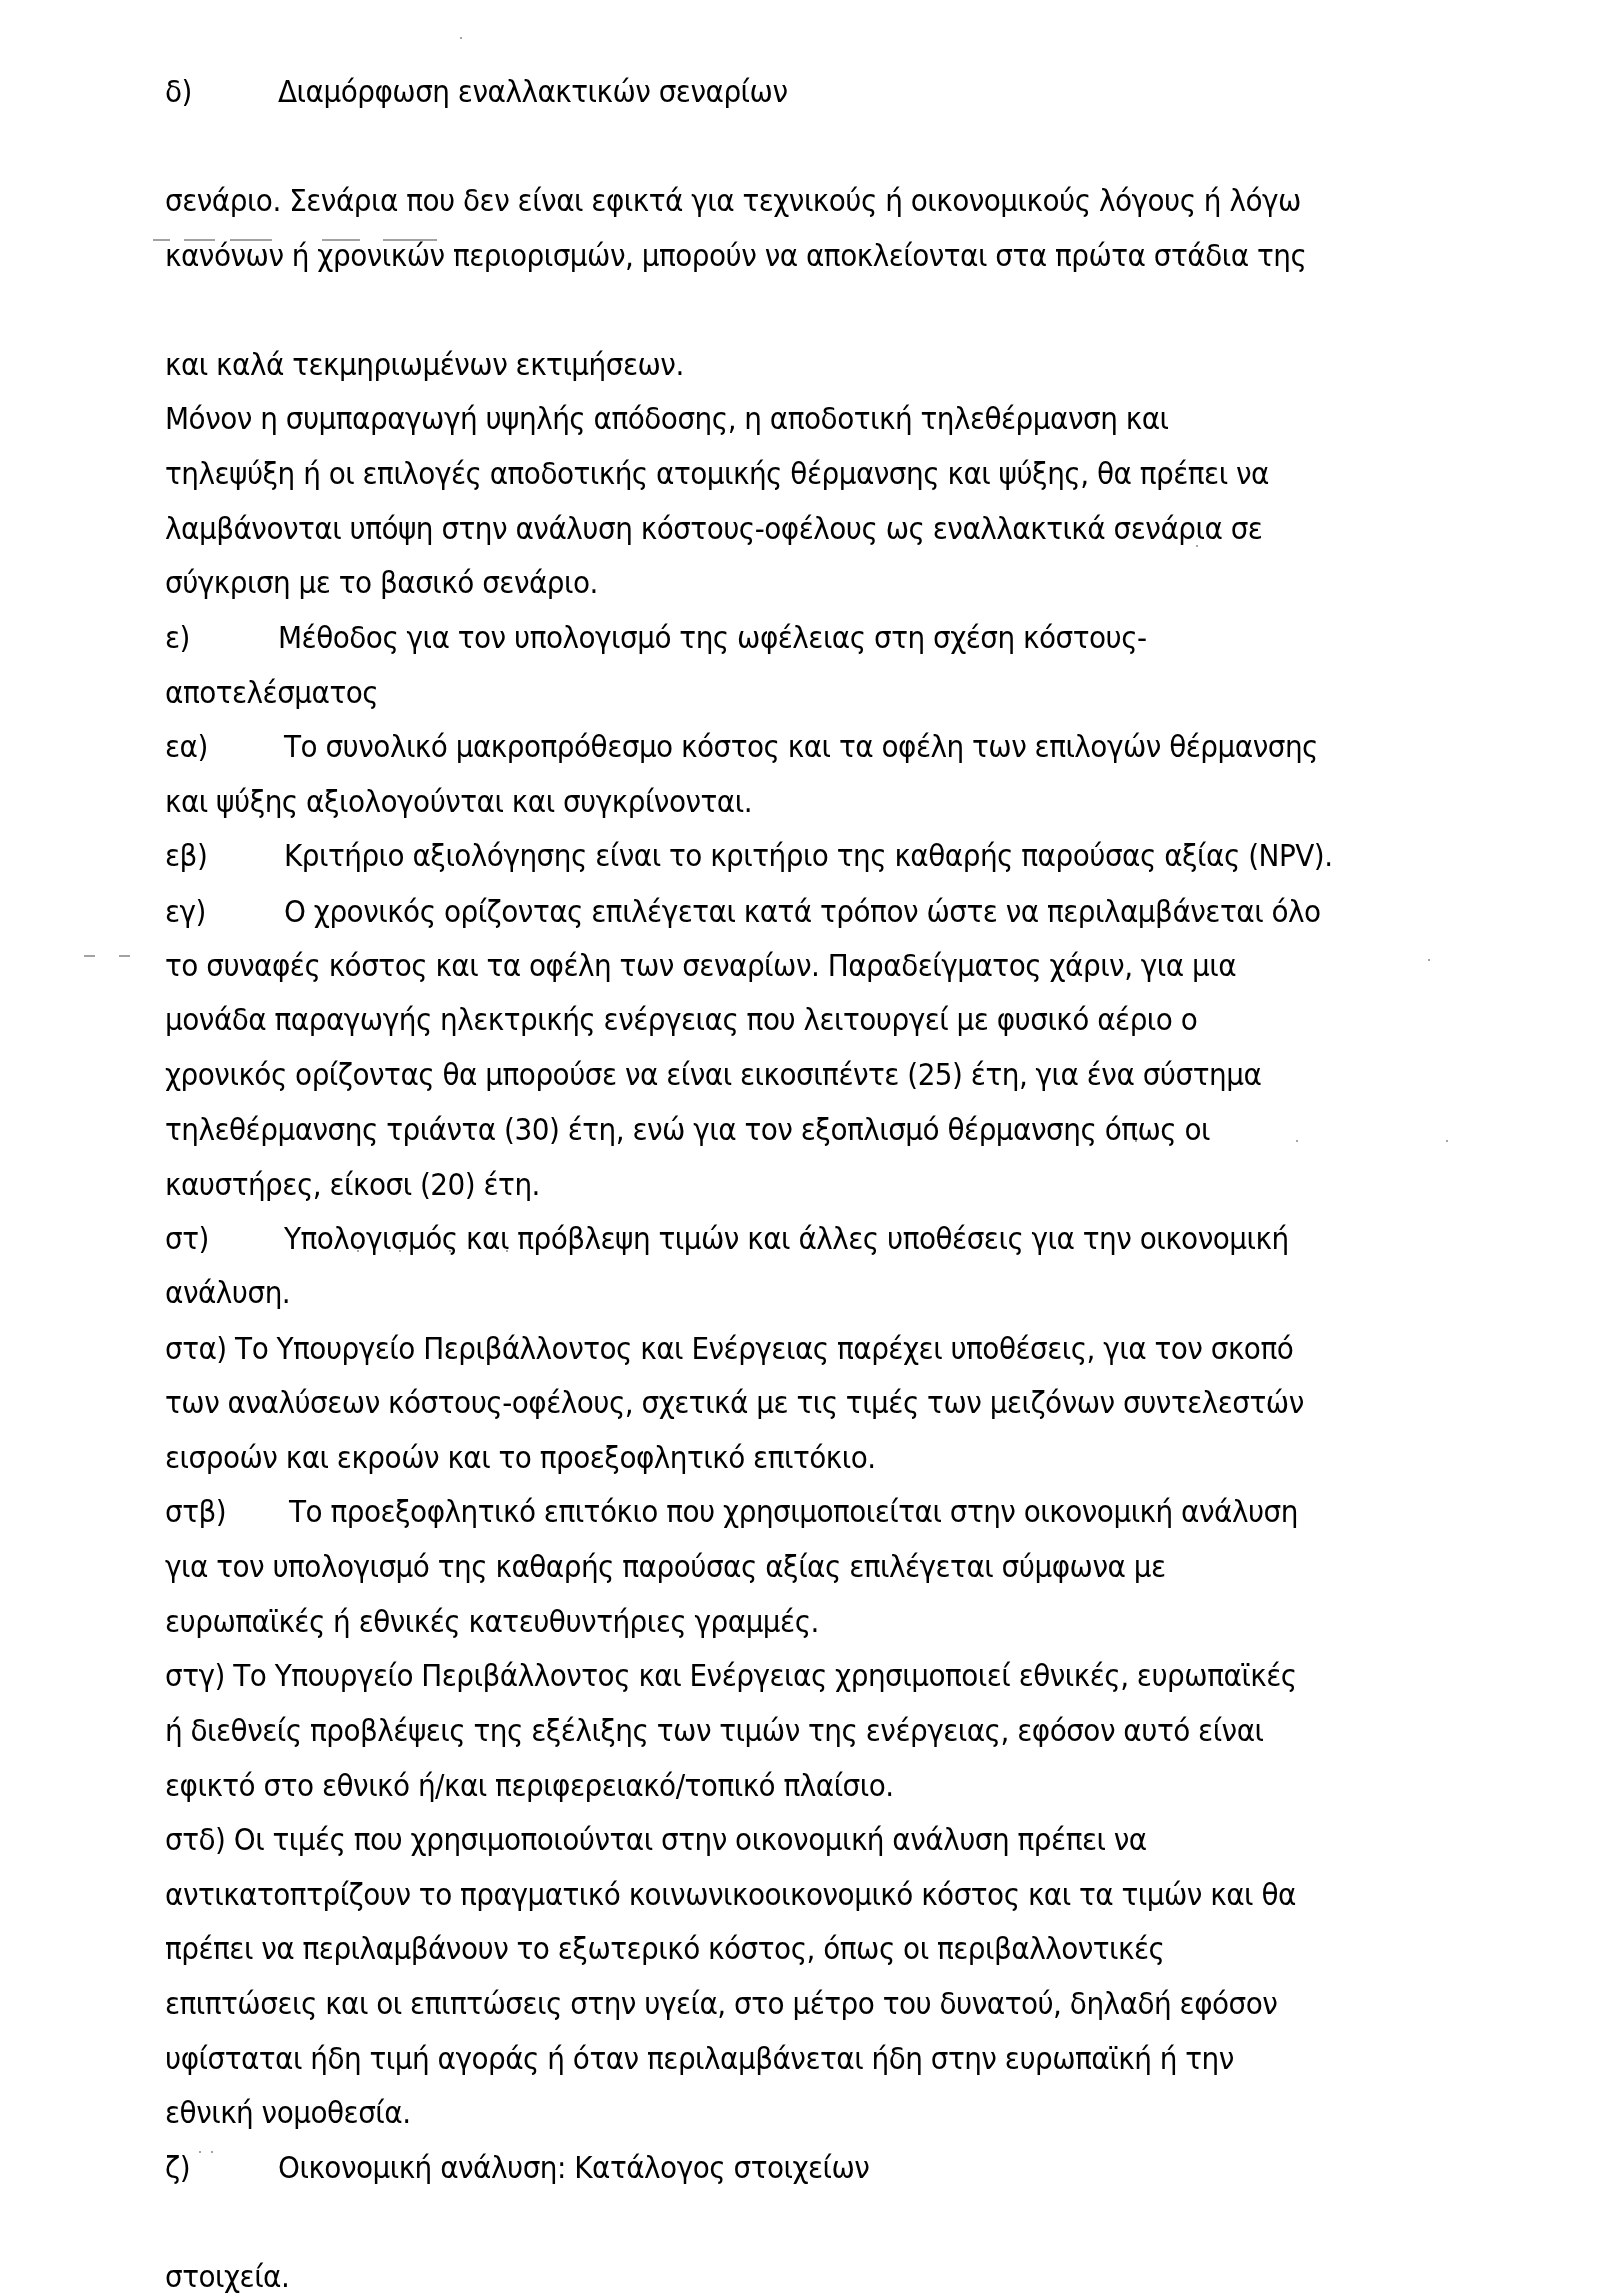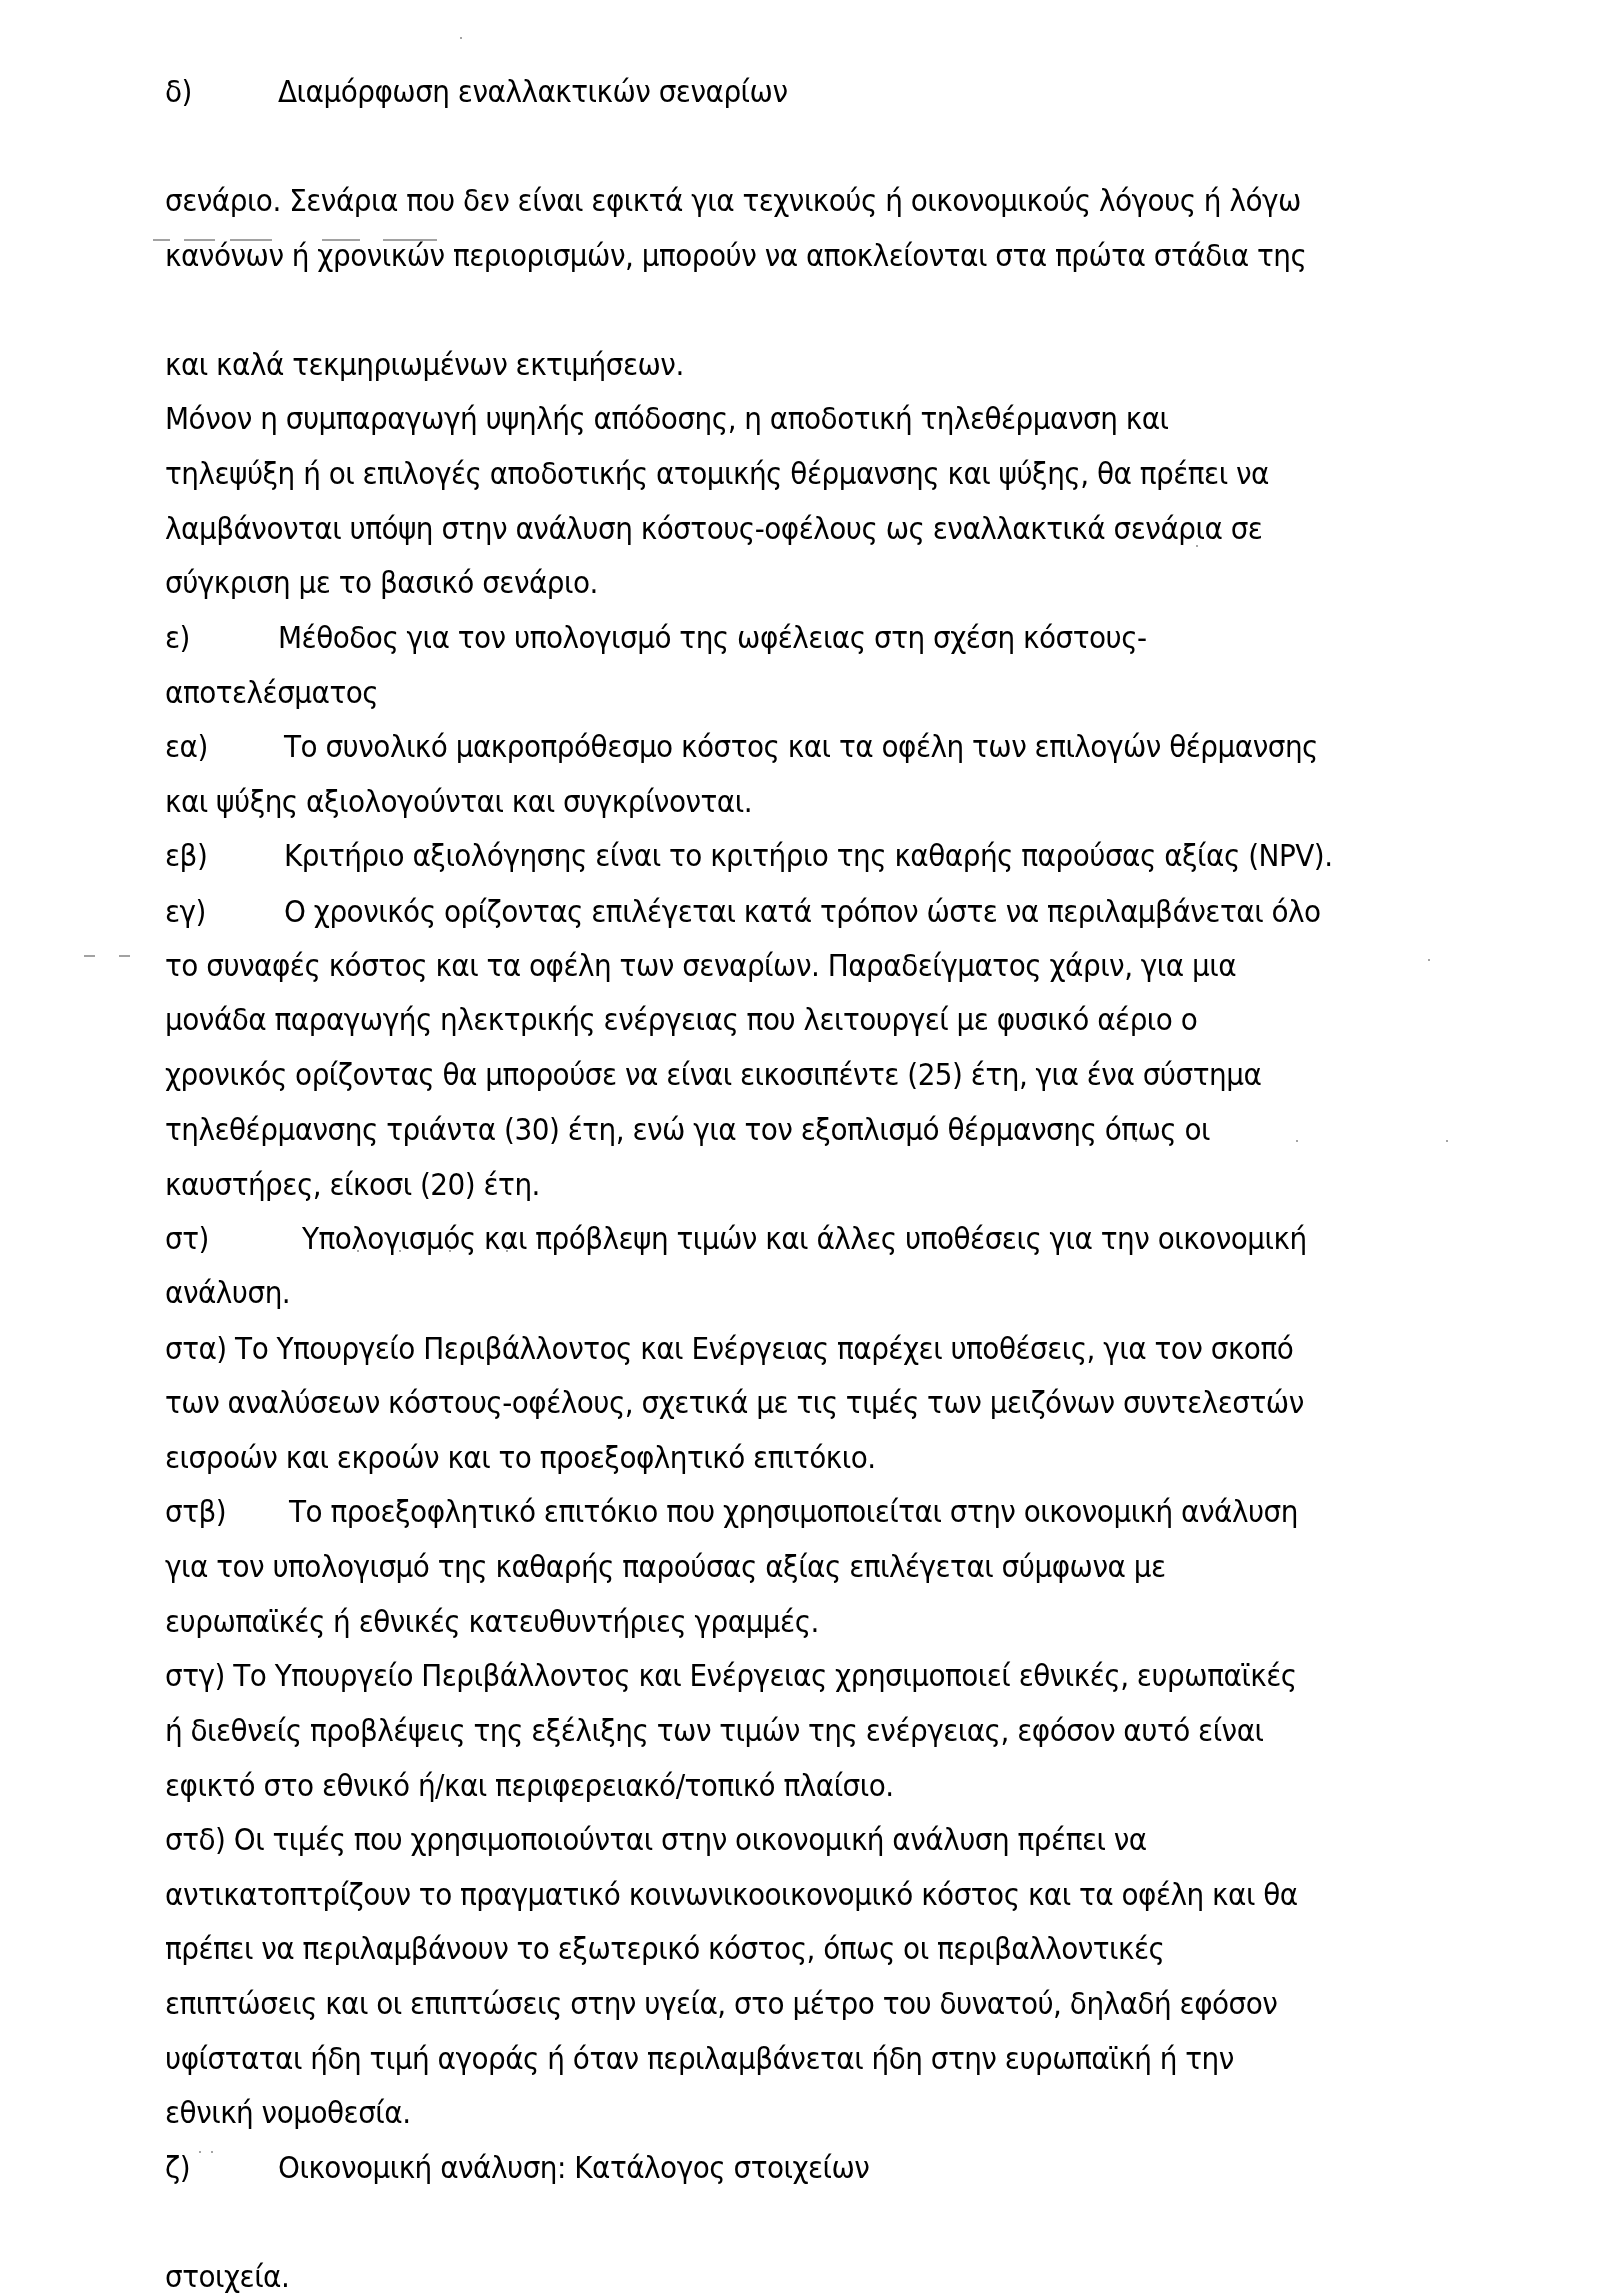--- a/index.html
+++ b/index.html
@@ -61,21 +61,21 @@
     <span class="tab-body" style="left:119px">Ο χρονικός ορίζοντας επιλέγεται κατά τρόπον ώστε να περιλαμβάνεται όλο</span>
   </div>
   <div class="line" style="top:938px">το συναφές κόστος και τα οφέλη των σεναρίων. Παραδείγματος χάριν, για μια</div>
   <div class="line" style="top:992px">μονάδα παραγωγής ηλεκτρικής ενέργειας που λειτουργεί με φυσικό αέριο ο</div>
   <div class="line" style="top:1047px">χρονικός ορίζοντας θα μπορούσε να είναι εικοσιπέντε (25) έτη, για ένα σύστημα</div>
   <div class="line" style="top:1102px">τηλεθέρμανσης τριάντα (30) έτη, ενώ για τον εξοπλισμό θέρμανσης όπως οι</div>
   <div class="line" style="top:1157px">καυστήρες, είκοσι (20) έτη.</div>
 
   <div class="line" style="top:1211px">
     <span class="label">στ)</span>
-    <span class="tab-body" style="left:137px">Υπολογισμός και πρόβλεψη τιμών και άλλες υποθέσεις για την οικονομική</span>
+    <span class="tab-body" style="left:119px">Υπολογισμός και πρόβλεψη τιμών και άλλες υποθέσεις για την οικονομική</span>
   </div>
   <div class="line" style="top:1265px">ανάλυση.</div>
 
   <div class="line" style="top:1321px">
     <span class="label">στα)</span>
     <span>Το Υπουργείο Περιβάλλοντος και Ενέργειας παρέχει υποθέσεις, για τον σκοπό</span>
   </div>
   <div class="line" style="top:1375px">των αναλύσεων κόστους-οφέλους,  σχετικά με τις τιμές των μειζόνων συντελεστών</div>
   <div class="line" style="top:1430px">εισροών και εκροών και το προεξοφλητικό επιτόκιο.</div>
 
@@ -90,21 +90,21 @@
     <span class="label">στγ)</span>
     <span>Το Υπουργείο Περιβάλλοντος και Ενέργειας χρησιμοποιεί εθνικές, ευρωπαϊκές</span>
   </div>
   <div class="line" style="top:1703px">ή διεθνείς προβλέψεις της εξέλιξης των τιμών της ενέργειας, εφόσον αυτό είναι</div>
   <div class="line" style="top:1758px">εφικτό στο εθνικό ή/και περιφερειακό/τοπικό πλαίσιο.</div>
 
   <div class="line" style="top:1812px">
     <span class="label">στδ)</span>
     <span>Οι τιμές που χρησιμοποιούνται στην οικονομική ανάλυση πρέπει να</span>
   </div>
-  <div class="line" style="top:1867px">αντικατοπτρίζουν το πραγματικό κοινωνικοοικονομικό κόστος και τα οφέλη και θα</div>
+  <div class="line" style="top:1867px">αντικατοπτρίζουν το πραγματικό κοινωνικοοικονομικό κόστος και τα τιμών και θα</div>
   <div class="line" style="top:1921px">πρέπει να περιλαμβάνουν το εξωτερικό κόστος, όπως οι περιβαλλοντικές</div>
   <div class="line" style="top:1976px">επιπτώσεις και οι επιπτώσεις στην υγεία, στο μέτρο του δυνατού, δηλαδή εφόσον</div>
   <div class="line" style="top:2031px">υφίσταται ήδη τιμή αγοράς ή όταν περιλαμβάνεται ήδη στην ευρωπαϊκή ή την</div>
   <div class="line" style="top:2085px">εθνική νομοθεσία.</div>
 
   <div class="line" style="top:2140px">
     <span class="label">ζ)</span>
     <span class="tab-body" style="left:113px">Οικονομική ανάλυση: Κατάλογος στοιχείων</span>
   </div>
   <div class="line" style="top:2249px">στοιχεία.</div>

